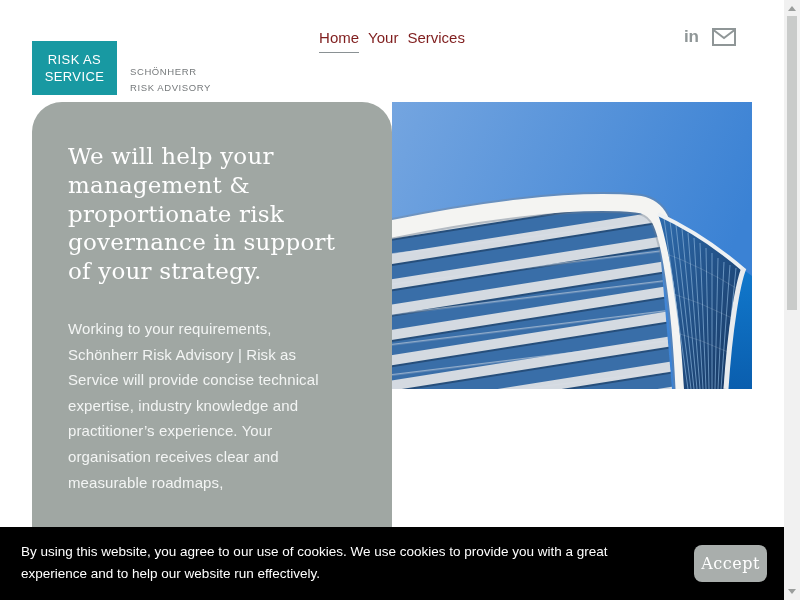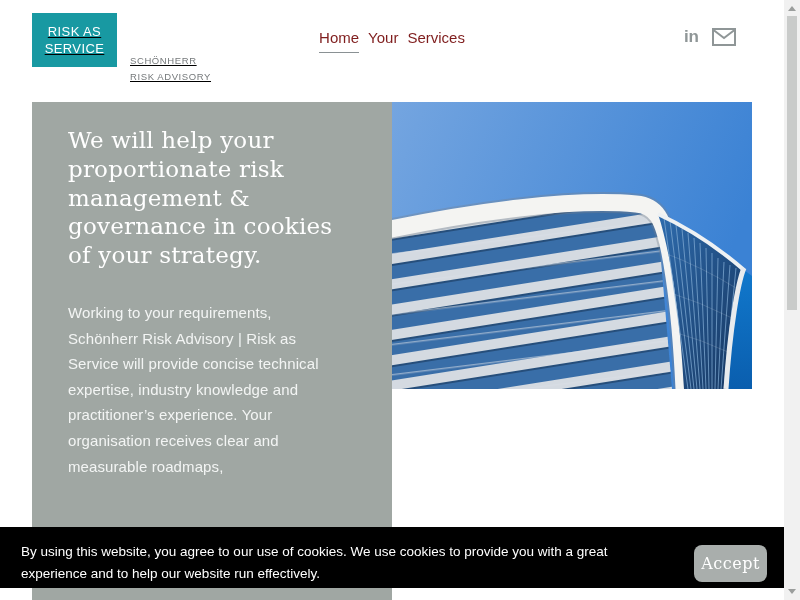--- a/index.html
+++ b/index.html
@@ -1,45 +1,45 @@
 <!DOCTYPE html>
 <html><head>
 <meta charset="utf-8">
 <style>
   * { margin:0; padding:0; box-sizing:border-box; }
   html,body { width:800px; height:600px; overflow:hidden; background:#ffffff;
               font-family:"Liberation Sans", sans-serif; position:relative; }
 
   
   .header { position:absolute; top:0; left:0; width:784px; height:102px; background:#fff; }
-  .logo-block { position:absolute; left:32px; top:13px; display:flex; align-items:flex-start; cursor:pointer;text-decoration:underline; }
+  .logo-block { position:absolute; left:32px; top:24px; display:flex; align-items:flex-end; cursor:pointer; }
   .logo-mark { width:85px; height:54px; background:#1899a2; color:#fff; display:flex;
                flex-direction:column; align-items:center; justify-content:center;
                font-size:13px; font-weight:500; letter-spacing:.4px; line-height:17px; }
   .company { margin-left:13px; color:#75797b; font-size:9.5px; font-weight:500;
              letter-spacing:.6px; line-height:15.5px;margin-top:40px; }
   .nav { position:absolute; top:29px; left:0; width:784px; display:flex; justify-content:center; gap:9px; }
   .nav a { color:#7f1d1d; font-size:15px; text-decoration:none; padding-bottom:6px; cursor:pointer; }
   .nav a.active { border-bottom:1px solid #8a9194; }
   .social { position:absolute; top:27px; right:48px; display:flex; align-items:center; gap:13px;justify-content:center; }
   .li-icon { color:#8f9697; font-weight:700; font-size:17px; line-height:20px; cursor:pointer; }
   .mail-icon { cursor:pointer; display:block; }
 
   
   .hero-left { position:absolute; left:32px; top:102px; width:360px; height:498px;
-               background:#a0a7a3; padding:24px 30px 0 36px; }
+               background:#a0a7a3; padding:40px 30px 0 36px;border-radius:30px; }
   .h-line { color:#ffffff; font-family:"DejaVu Serif", serif; font-size:23px;
             line-height:28.8px; letter-spacing:.2px; white-space:nowrap; }
   .hero-para { margin-top:30px; }
   .p-line { color:#f3f5f4; font-size:15px; line-height:25.6px; letter-spacing:.1px; white-space:nowrap; }
   .hero-image { position:absolute; left:392px; top:102px; width:360px; height:287px; overflow:hidden; }
   .hero-image svg { display:block; }
 
   
-  .cookie-banner { position:absolute; left:0; top:527px; width:784px; height:61px;
+  .cookie-banner { position:absolute; left:0; top:527px; width:784px; height:73px;
                    background:#000000; z-index:30;text-decoration:underline; }
   .cookie-text { position:absolute; left:21px; top:14px; color:#ffffff; font-size:13.5px; line-height:22px; }
   .accept-btn { position:absolute; right:17px; top:18px; width:73px; height:37px;
                 background:#a9aeac; border:none; border-radius:8px; color:#ffffff;
                 font-family:"DejaVu Serif", serif; font-size:16px; letter-spacing:.5px; cursor:pointer; }
 
   
   .scrollbar { position:absolute; right:0; top:0; width:16px; height:600px; background:#f1f1f1; z-index:40; }
   .sb-thumb { position:absolute; left:3px; top:16px; width:10px; height:294px; background:#c9cbca; cursor:pointer; }
   .sb-up, .sb-down { position:absolute; left:4px; width:0; height:0;
@@ -73,23 +73,23 @@
     <svg class="mail-icon" width="24" height="18" viewBox="0 0 24 18">
       <rect x="1" y="1" width="22" height="16" fill="none" stroke="#8f9697" stroke-width="2"></rect>
       <path d="M1.5,2 L12,10 L22.5,2" fill="none" stroke="#8f9697" stroke-width="2"></path>
     </svg>
   </div>
 </div>
 
 <div class="hero-left">
   <div>
     <div class="h-line">We will help your</div>
+    <div class="h-line">management &amp;</div>
     <div class="h-line">proportionate risk</div>
-    <div class="h-line">management &amp;</div>
-    <div class="h-line">governance in cookies</div>
+    <div class="h-line">governance in support</div>
     <div class="h-line">of your strategy.</div>
   </div>
   <div class="hero-para">
     <div class="p-line">Working to your requirements,</div>
     <div class="p-line">Schönherr Risk Advisory | Risk as</div>
     <div class="p-line">Service will provide concise technical</div>
     <div class="p-line">expertise, industry knowledge and</div>
     <div class="p-line">practitioner’s experience. Your</div>
     <div class="p-line">organisation receives clear and</div>
     <div class="p-line">measurable roadmaps,</div>

